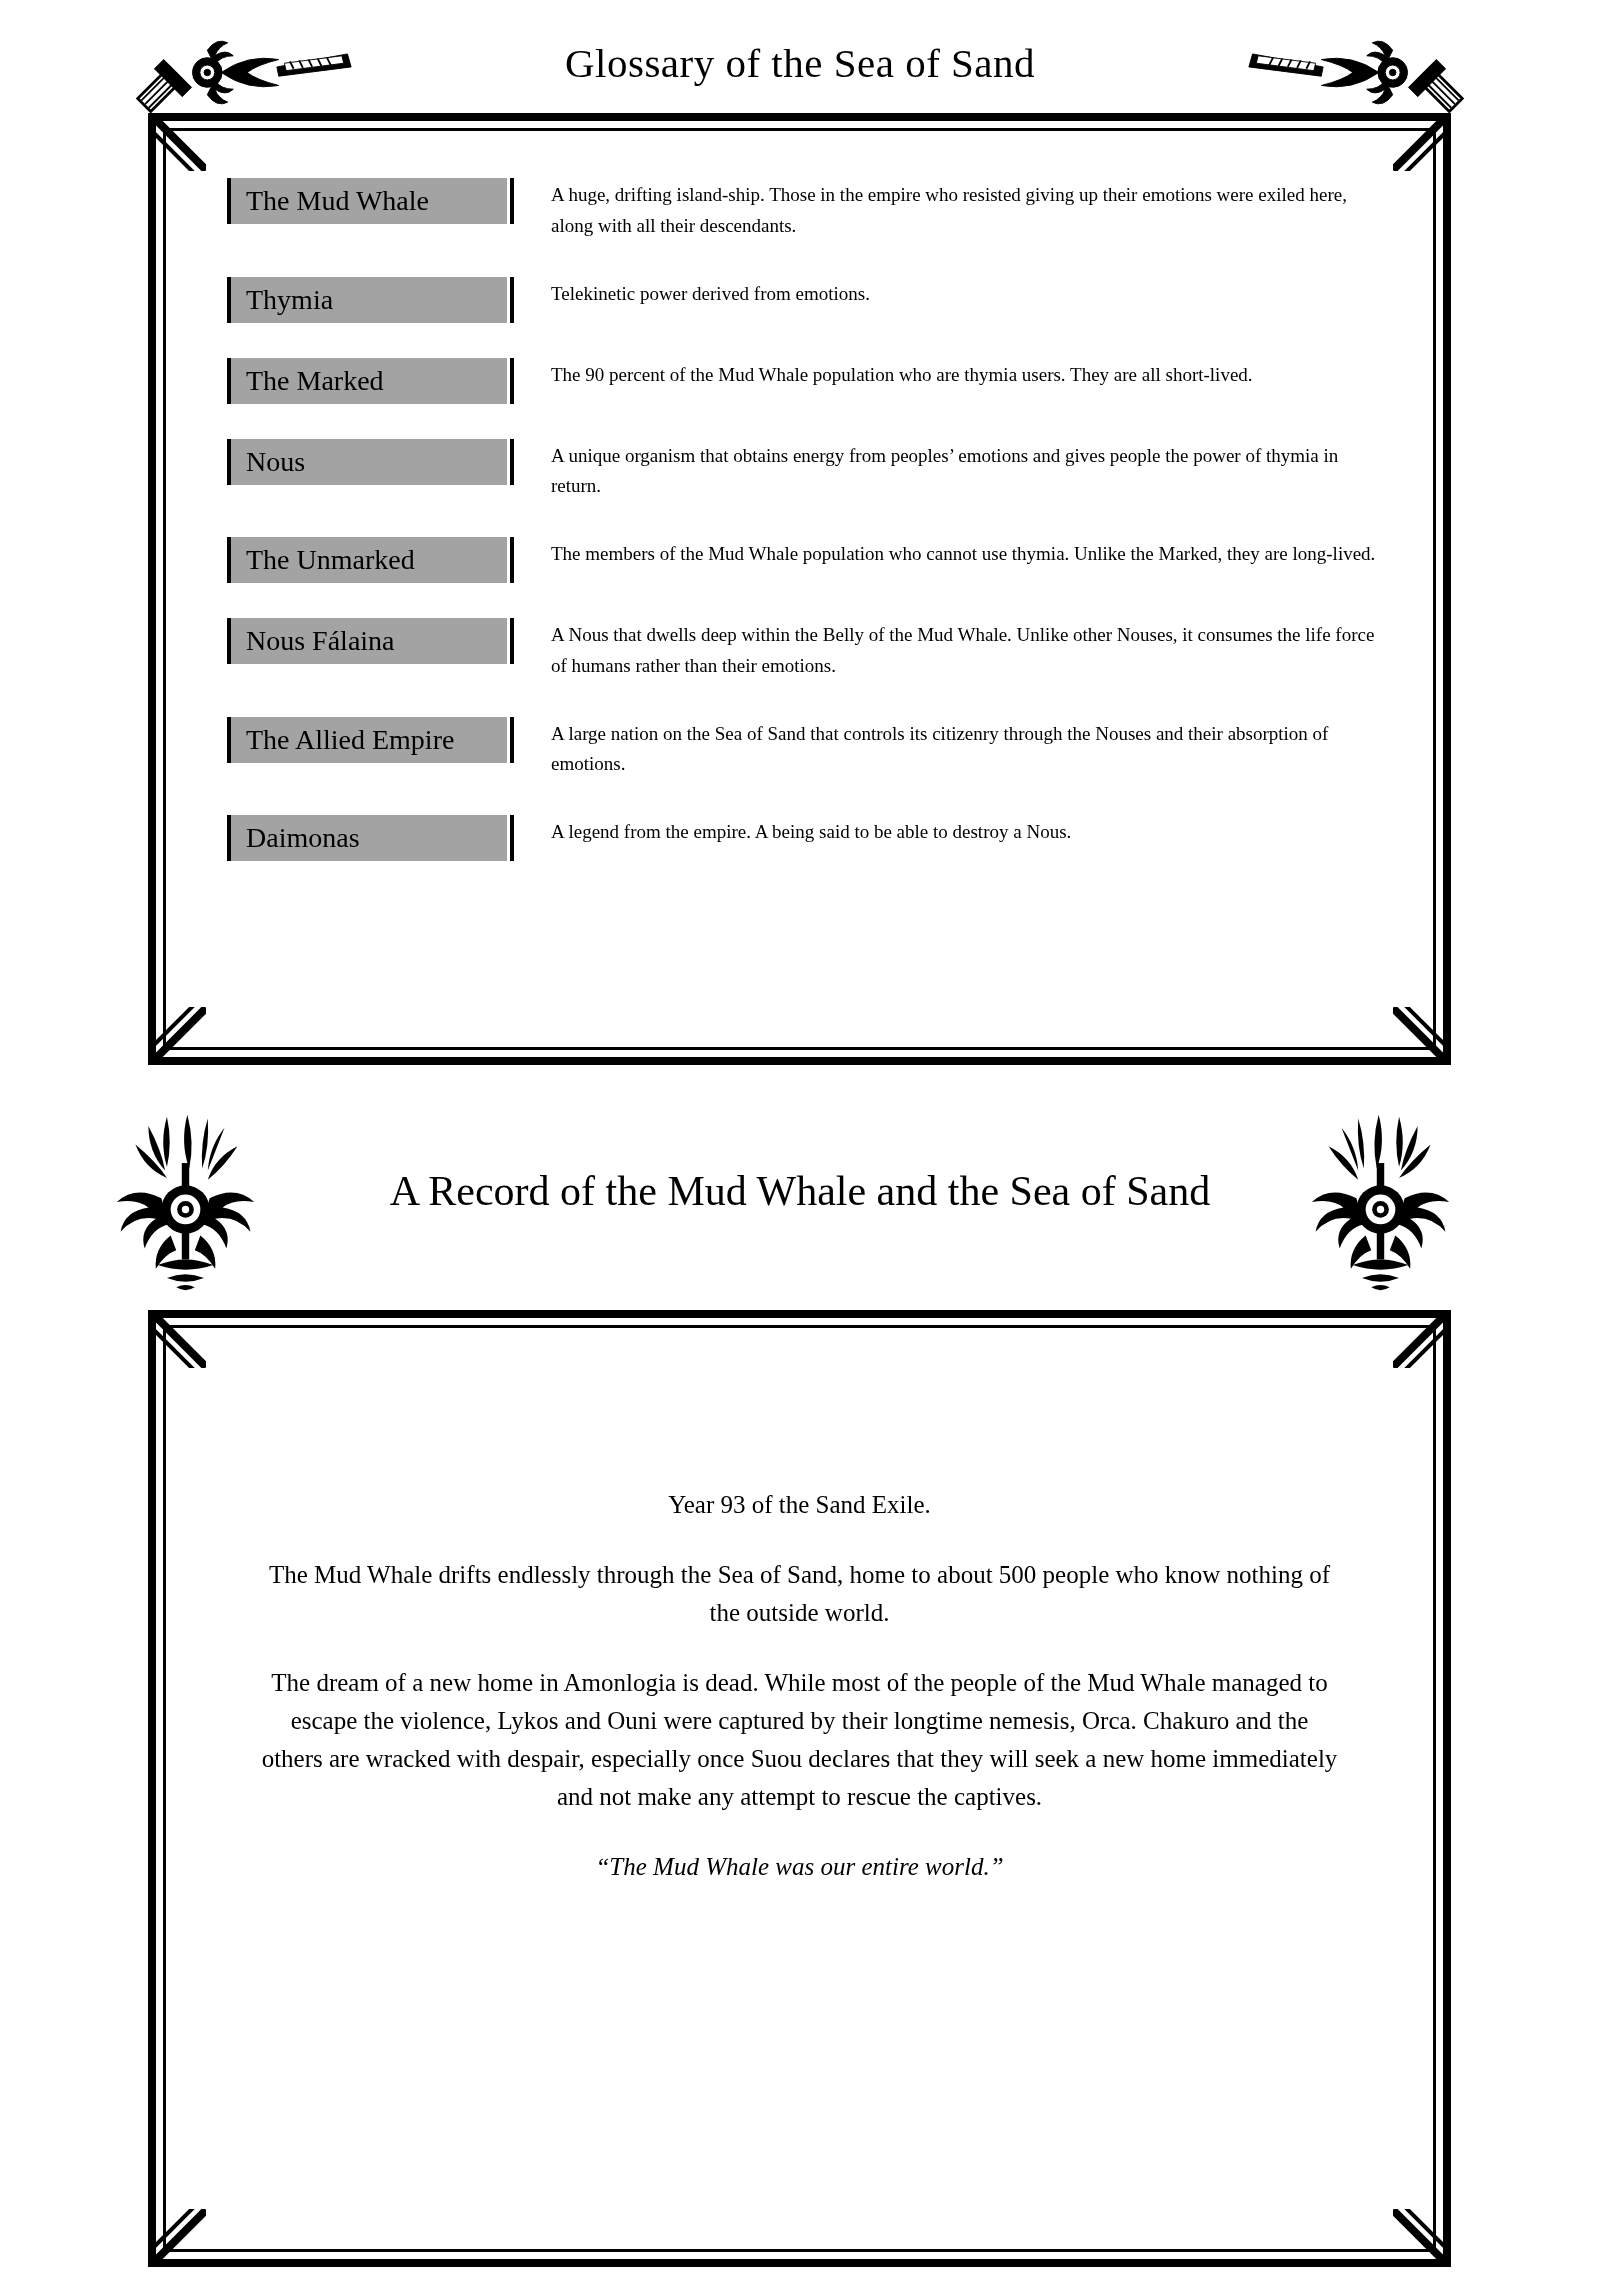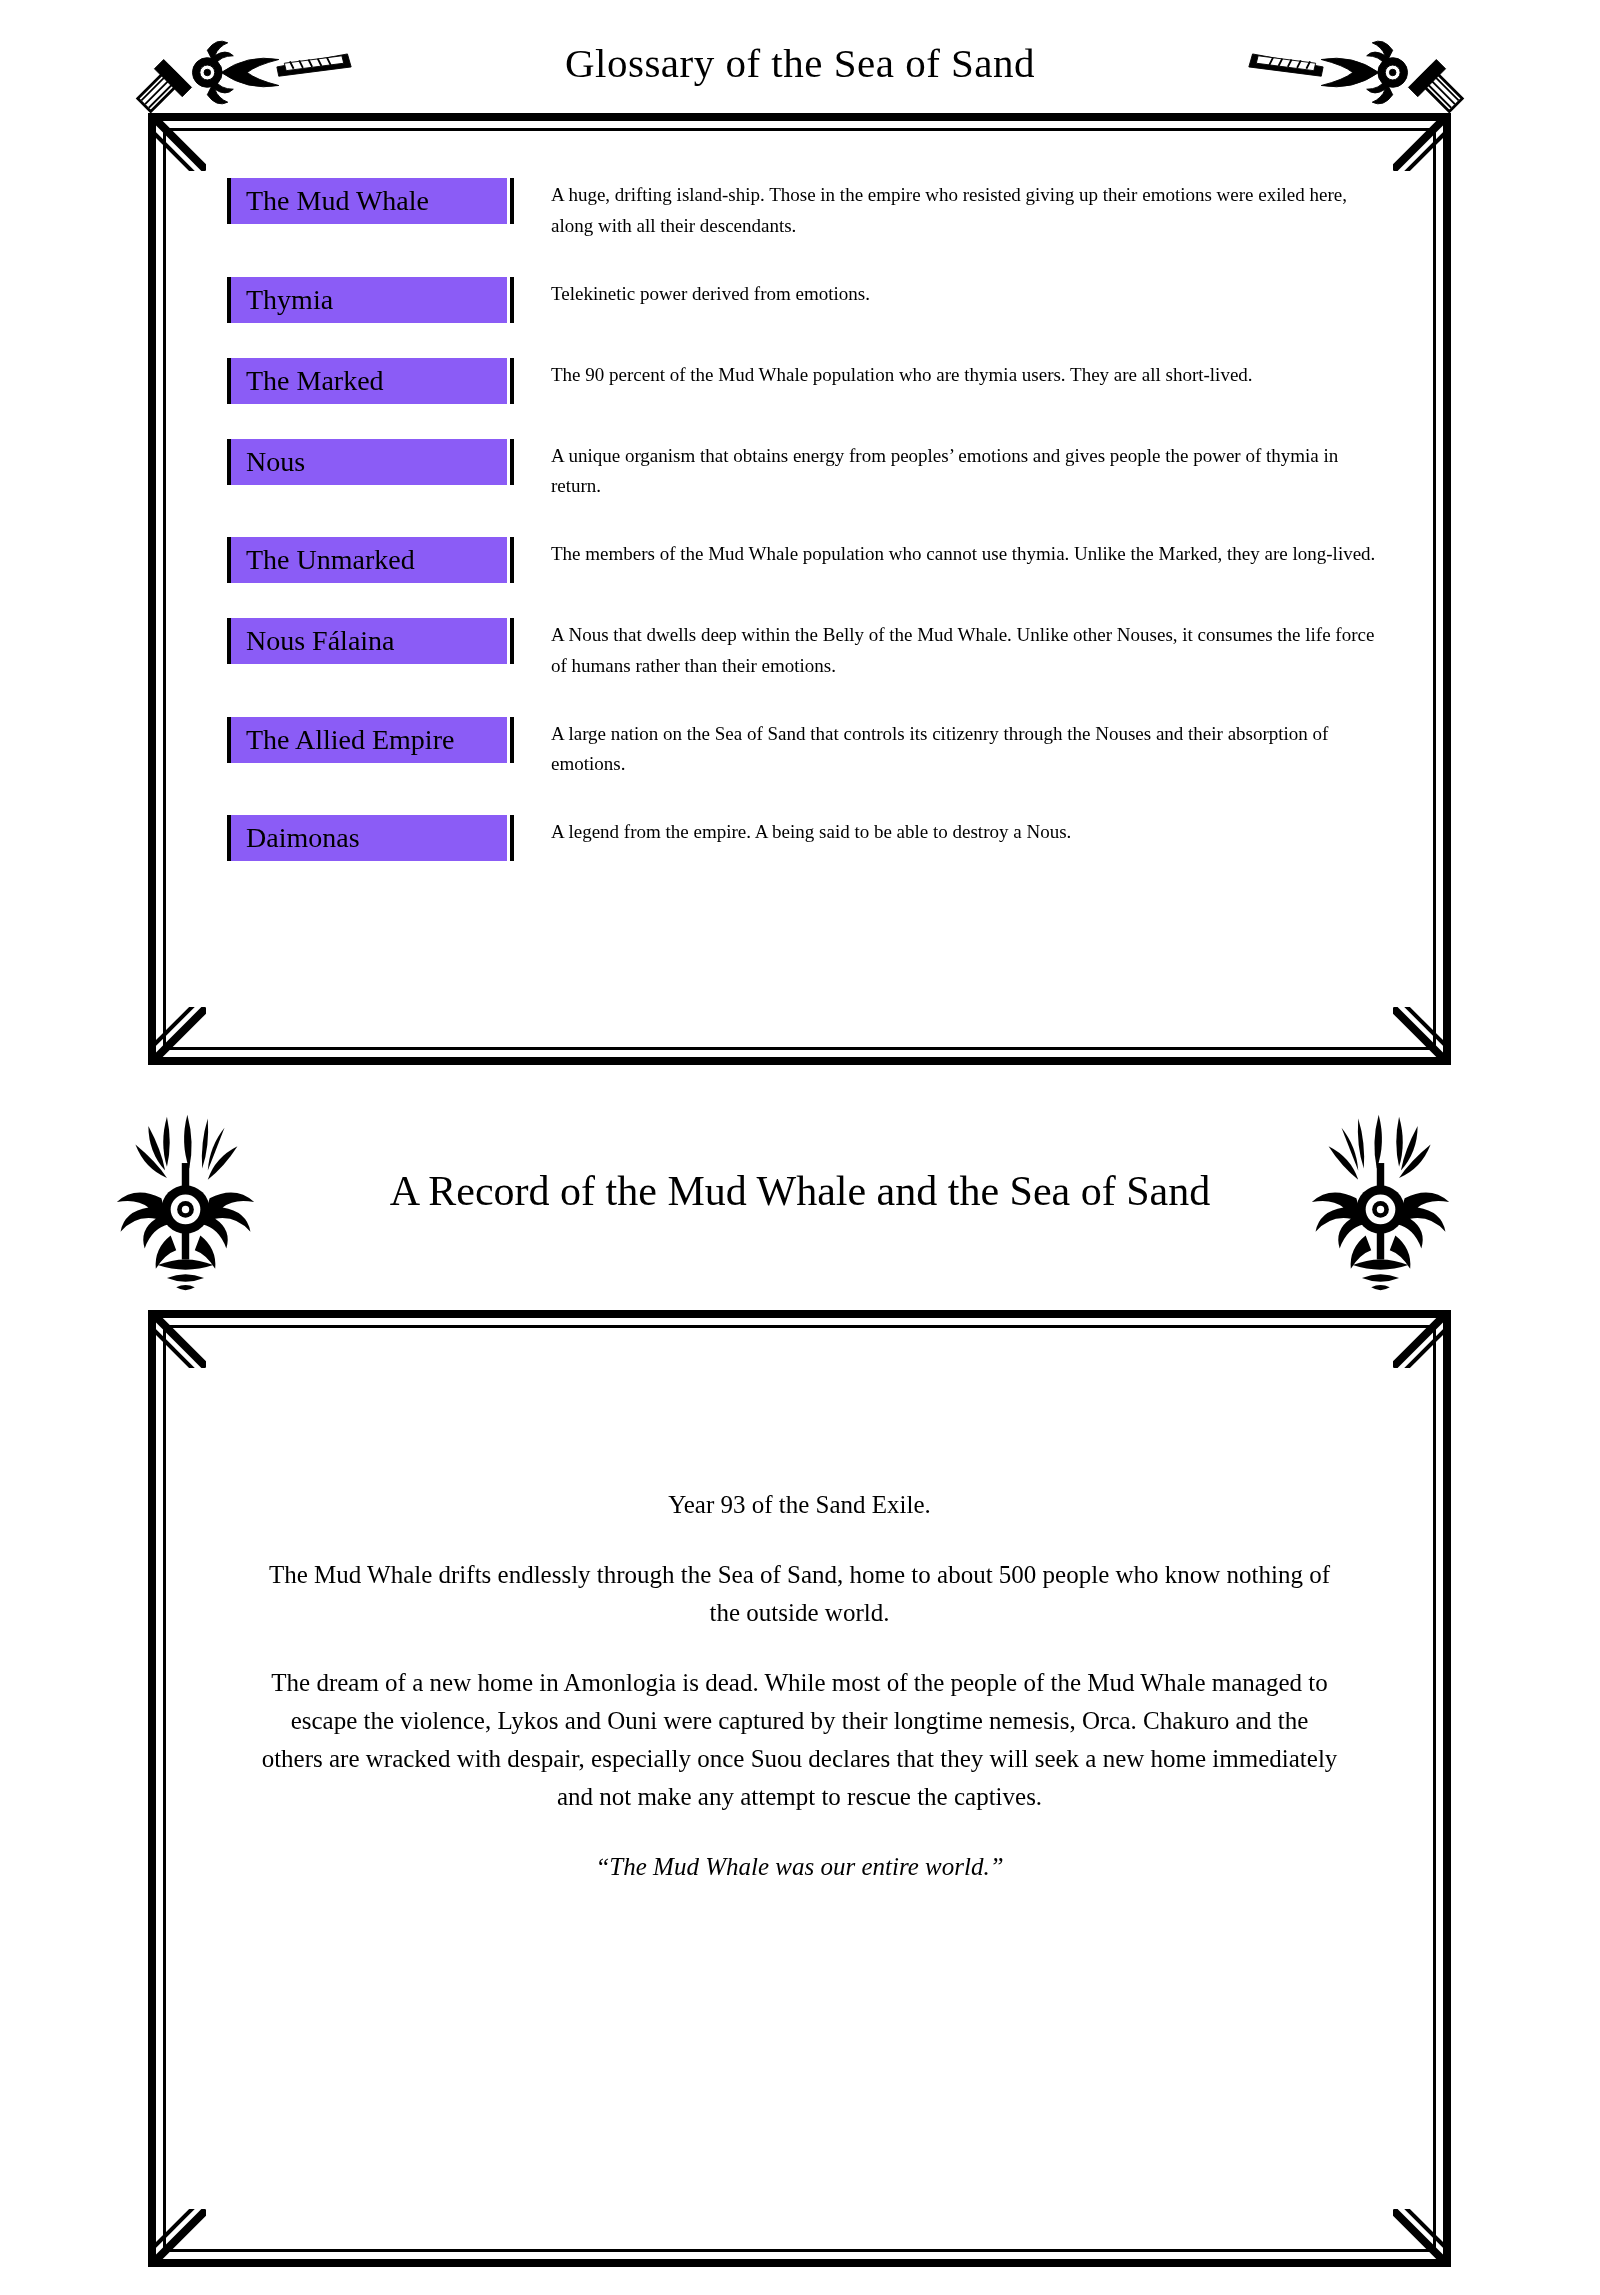--- a/index.html
+++ b/index.html
@@ -128,21 +128,21 @@
     left: 79px;
     width: 1150px;
   }
   .gloss-row {
     display: flex;
     align-items: flex-start;
     margin-bottom: 35px;
   }
   .gloss-term {
     flex: 0 0 280px;
-    background: #8b5cf6;
+    background: #a3a3a3;
     border-left: 4.6px solid #000;
     height: 46px;
     line-height: 46px;
     padding-left: 15px;
     font-size: 28px;
     font-family: "Liberation Serif", serif;
     box-sizing: border-box;
     position: relative;
   }
   .gloss-term::after {

